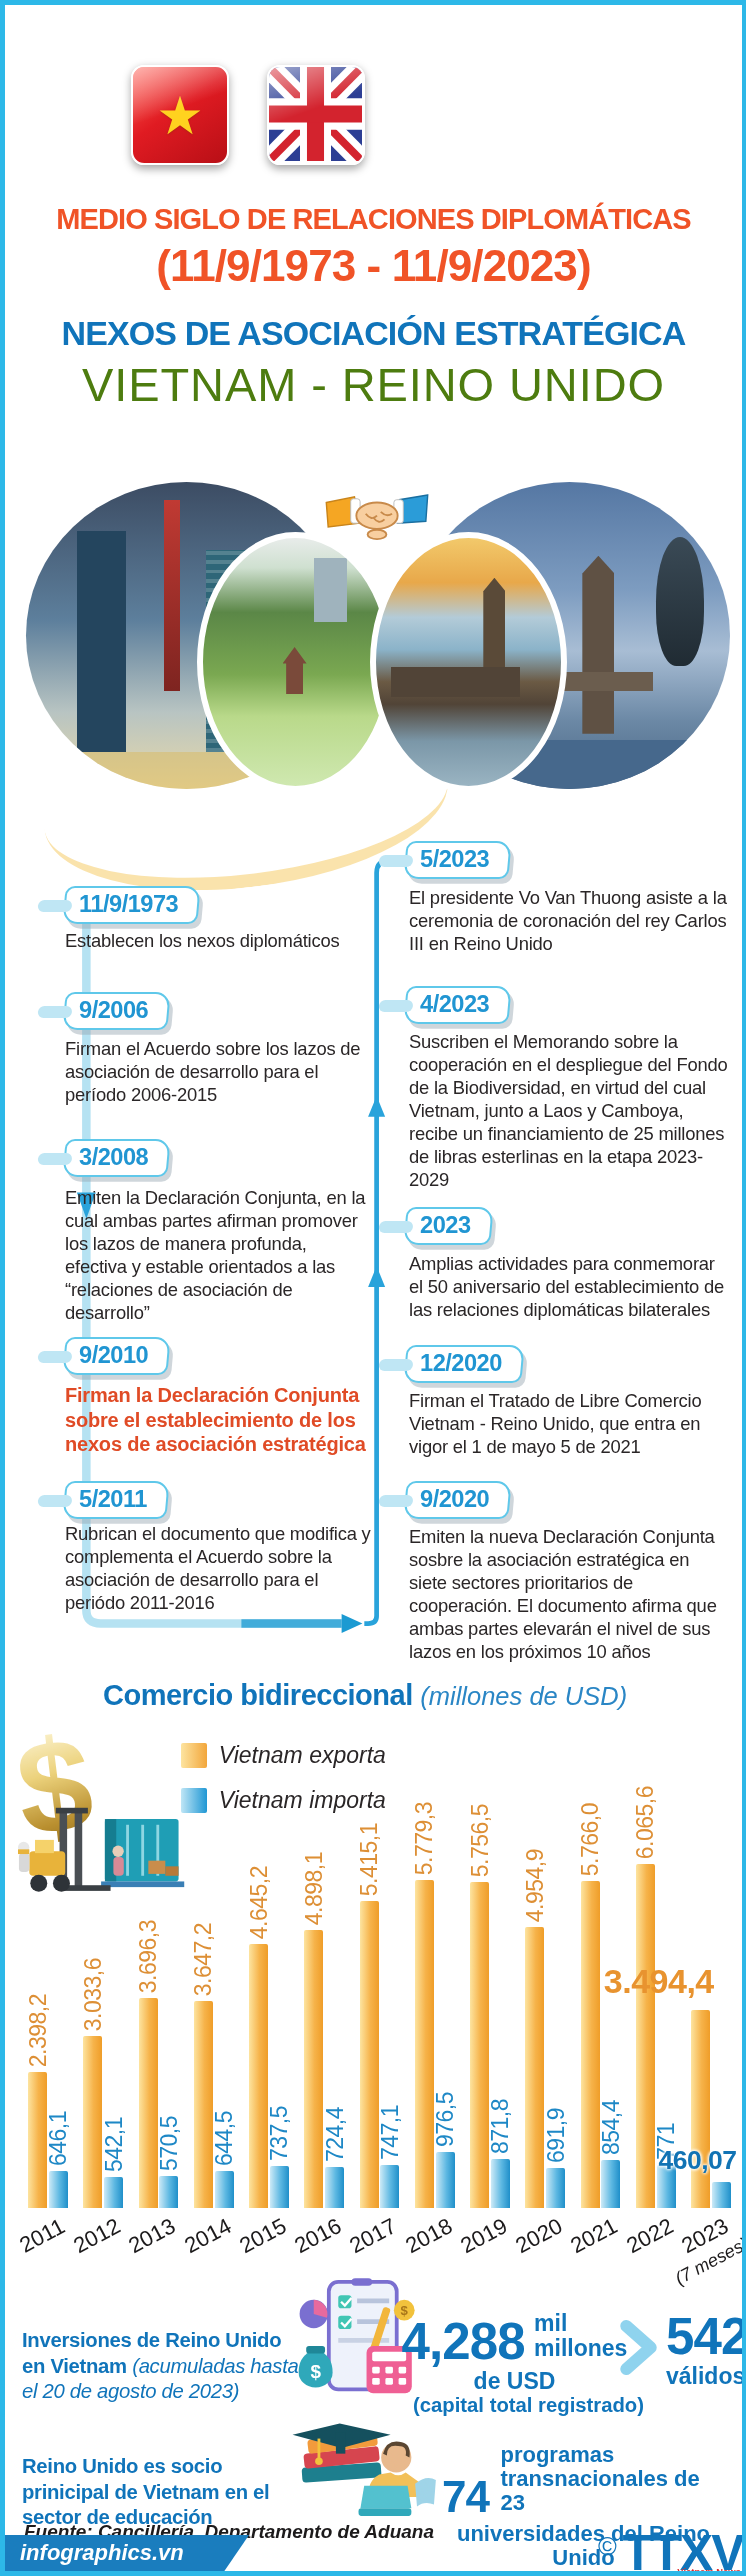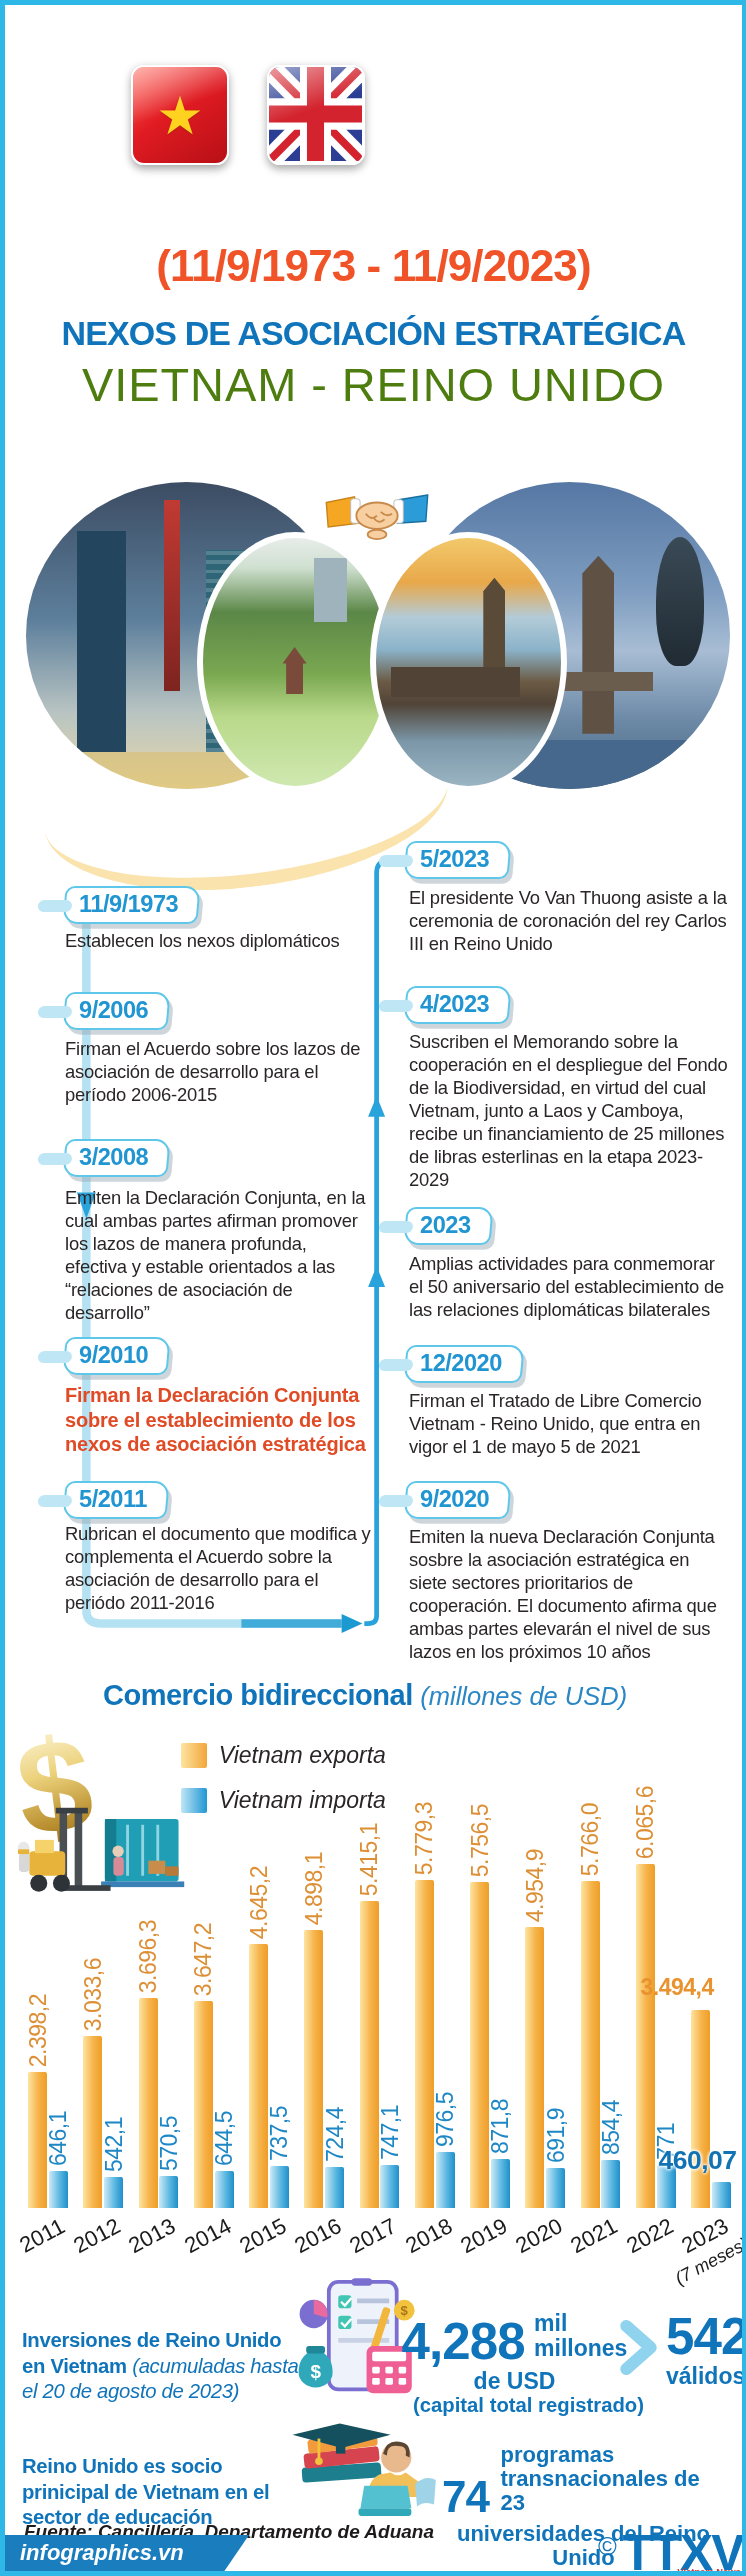--- a/index.html
+++ b/index.html
@@ -65,21 +65,21 @@
   .bar-group{position:relative;display:flex;align-items:flex-end;gap:1.9px;height:100%;}
   .bar{position:relative;width:19px;border-radius:1.9px 1.9px 0 0;}
   .bar.exp{background:linear-gradient(90deg,#fde4a0 0%,#f6b34a 55%,#ef9d28 100%);}
   .bar.imp{background:linear-gradient(90deg,#cdeaf7 0%,#5db8e2 55%,#1f8fc9 100%);}
   .bar-label{position:absolute;bottom:calc(100% + 4.7px);left:50%;
      writing-mode:vertical-rl;transform:translateX(-50%) rotate(180deg);
      font-size:23px;letter-spacing:-0.5px;white-space:nowrap;}
   .bar-label.exp{color:#dd8f35;}
   .bar-label.imp{color:#1e88c6;}
   .bar-label.final{writing-mode:horizontal-tb;transform:none;left:auto;font-weight:bold;}
-  .bar-label.exp.final{right:-3.8px;bottom:calc(100% + 9.4px);font-size:23px;color:#e8932f;}
+  .bar-label.exp.final{right:-3.8px;bottom:calc(100% + 9.4px);font-size:34px;color:#e8932f;}
   .bar-label.imp.final{right:-5.7px;bottom:calc(100% + 5.7px);font-size:26.5px;color:#1173b4;
      text-shadow:0 0 3.8px #fff,0 0 3.8px #fff,0 0 3.8px #fff;}
   .year{position:absolute;top:100%;left:50%;transform:translate(-62%,15px) rotate(-28deg);
      font-size:22px;color:#1c1a1b;white-space:nowrap;}
   .months-note{position:absolute;top:calc(100% + 43px);right:-21px;transform:rotate(-28deg);
      font-style:italic;font-size:18px;color:#1c1a1b;white-space:nowrap;}
 
   
   .stat-heading{position:absolute;color:#1074ba;font-size:20.3px;line-height:25.5px;font-weight:bold;letter-spacing:-0.3px;}
   .stat-heading i{font-weight:normal;}
@@ -115,20 +115,21 @@
       <line x1="60" y1="0" x2="0" y2="60" stroke="#fff" stroke-width="14"></line>
       <line x1="0" y1="0" x2="60" y2="60" stroke="#d3232e" stroke-width="5"></line>
       <line x1="60" y1="0" x2="0" y2="60" stroke="#d3232e" stroke-width="5"></line>
       <line x1="30" y1="0" x2="30" y2="60" stroke="#fff" stroke-width="20"></line>
       <line x1="0" y1="30" x2="60" y2="30" stroke="#fff" stroke-width="20"></line>
       <line x1="30" y1="0" x2="30" y2="60" stroke="#d3232e" stroke-width="11"></line>
       <line x1="0" y1="30" x2="60" y2="30" stroke="#d3232e" stroke-width="11"></line>
     </svg>
   </div>
 
+  <div class="abs title-orange" id="title1">MEDIO SIGLO DE RELACIONES DIPLOMÁTICAS</div>
   <div class="abs title-orange" id="title2">(11/9/1973 - 11/9/2023)</div>
   <div class="abs" id="subtitle1">NEXOS DE ASOCIACIÓN ESTRATÉGICA</div>
   <div class="abs" id="subtitle2">VIETNAM - REINO UNIDO</div>
 
   <div class="abs" id="swoosh"></div>
   <div class="ellipse" id="el-left-big">
     <div class="bld" style="left:16%;top:16%;width:15%;height:72%;background:#24455e;"></div>
     <div class="bld" style="left:43%;top:6%;width:5%;height:62%;background:linear-gradient(#c03a33,#7e2420);"></div>
     <div class="bld" style="left:56%;top:22%;width:22%;height:66%;background:repeating-linear-gradient(0deg,rgba(255,255,255,.18) 0 3.8px,transparent 3.8px 9.4px),#2e6678;"></div>
     <div class="bld" style="left:0;bottom:0;width:100%;height:12%;background:rgba(217,185,95,.5);"></div>

